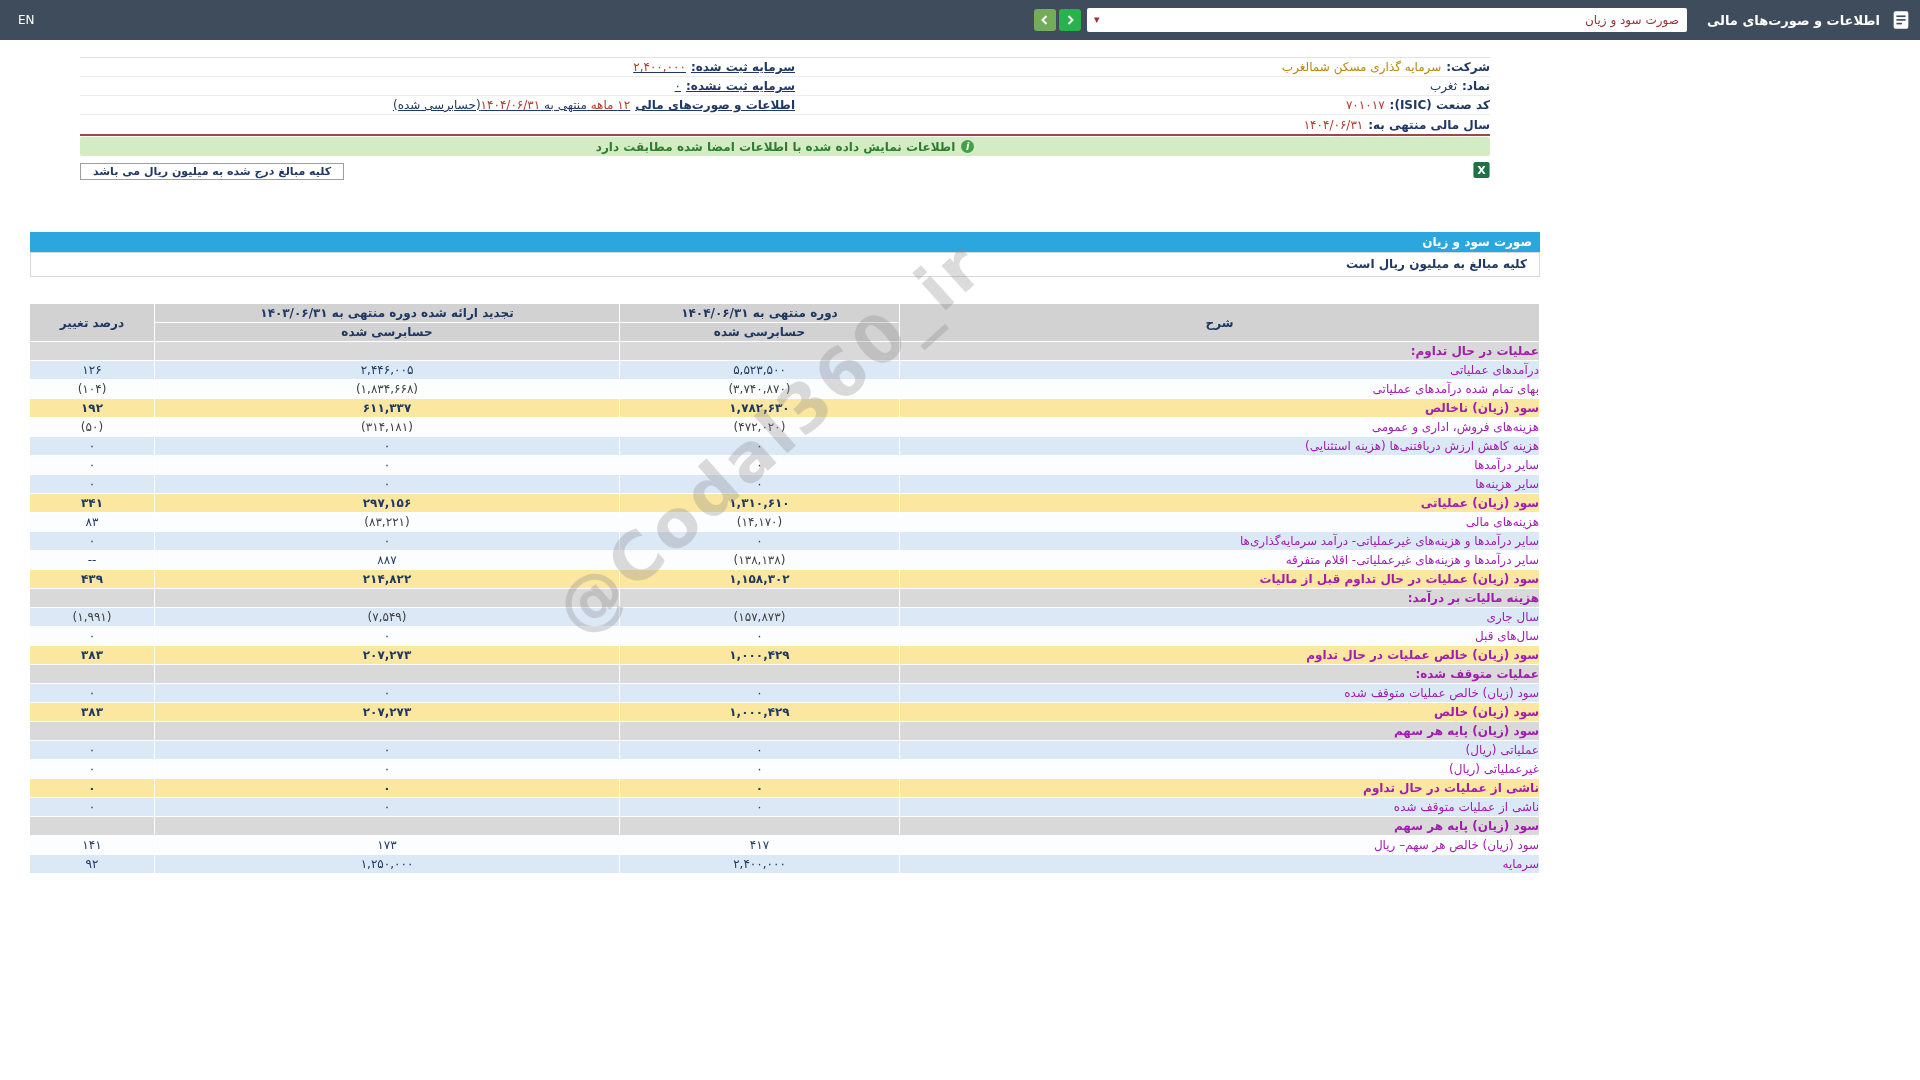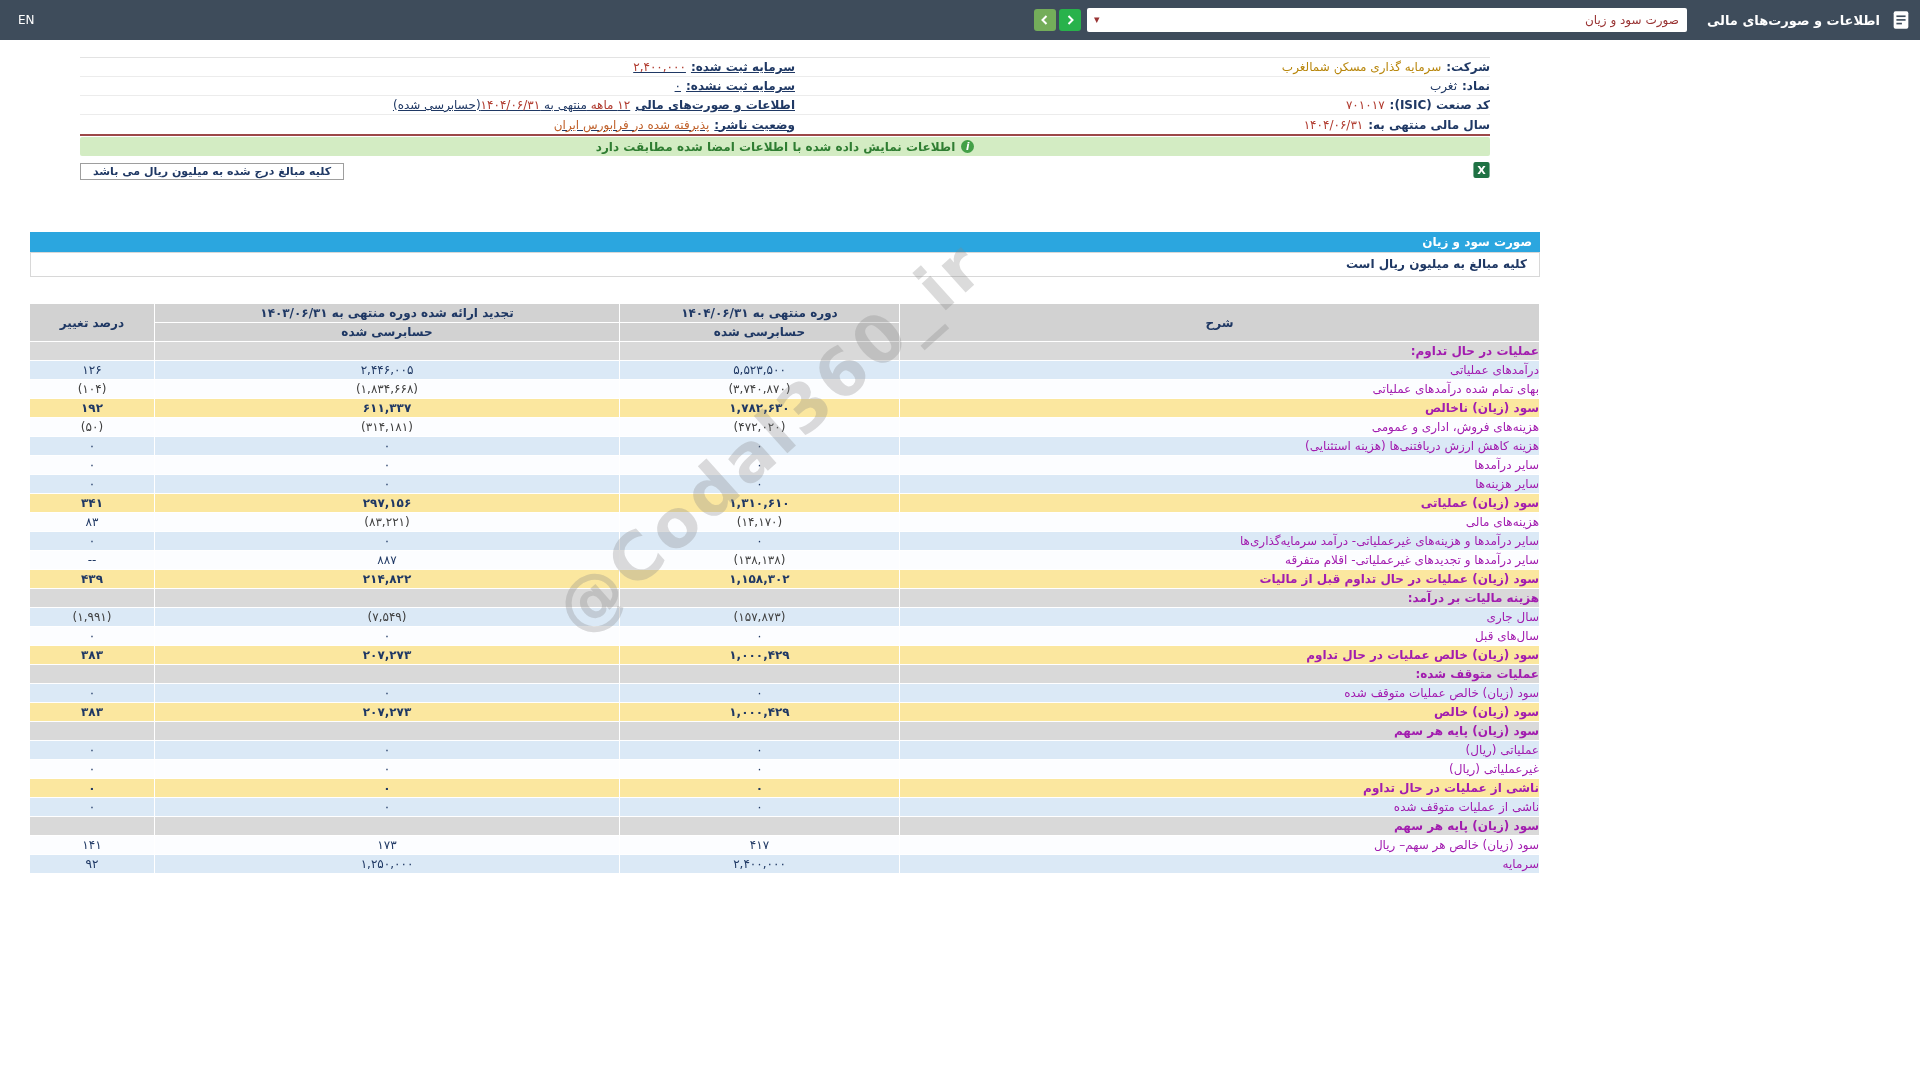--- a/index.html
+++ b/index.html
@@ -151,21 +151,20 @@
       <div class="info-row">
         <div class="info-cell right"><span class="lab">نماد:</span><span class="val-navy first-val">ثغرب</span></div>
         <div class="info-cell left"><span class="lab">سرمایه ثبت نشده:</span><span class="val-navy first-val">۰</span></div>
       </div>
       <div class="info-row">
         <div class="info-cell right"><span class="lab">کد صنعت (ISIC):</span><span class="val-red first-val">۷۰۱۰۱۷</span></div>
         <div class="info-cell left"><span class="lab">اطلاعات و صورت‌های مالی</span><span class="val-red first-val">۱۲ ماهه </span><span class="val-navy">منتهی به </span><span class="val-red">۱۴۰۴/۰۶/۳۱</span><span class="val-navy">(حسابرسی شده)</span></div>
       </div>
       <div class="info-row">
         <div class="info-cell right"><span class="lab">سال مالی منتهی به:</span><span class="val-red first-val">۱۴۰۴/۰۶/۳۱</span></div>
-        <div class="info-cell left"><span class="lab">وضعیت ناشر:</span><span class="val-orange first-val">پذیرفته شده در فرابورس ایران</span></div>
       </div>
     </div>
 </div>
 
 <div class="banner">
   <span class="info-icon">i</span>
   <span>اطلاعات نمایش داده شده با اطلاعات امضا شده مطابقت دارد</span>
 </div>
 
 <div class="note-row">
@@ -263,21 +262,21 @@
             <td class="c-val neg">(۸۳,۲۲۱)</td>
             <td class="c-val">۸۳</td>
           </tr>
           <tr class="row-blue">
             <td class="c-desc">سایر درآمدها و هزینه‌های غیرعملیاتی- درآمد سرمایه‌گذاری‌ها</td>
             <td class="c-val">۰</td>
             <td class="c-val">۰</td>
             <td class="c-val">۰</td>
           </tr>
           <tr class="row-white">
-            <td class="c-desc">سایر درآمدها و تجدید‌های غیرعملیاتی- اقلام متفرقه</td>
+            <td class="c-desc">سایر درآمدها و هزینه‌های غیرعملیاتی- اقلام متفرقه</td>
             <td class="c-val neg">(۱۳۸,۱۳۸)</td>
             <td class="c-val">۸۸۷</td>
             <td class="c-val">--</td>
           </tr>
           <tr class="row-yellow row-strong">
             <td class="c-desc">سود (زیان) عملیات در حال تداوم قبل از مالیات</td>
             <td class="c-val">۱,۱۵۸,۳۰۲</td>
             <td class="c-val">۲۱۴,۸۲۲</td>
             <td class="c-val">۴۳۹</td>
           </tr>

